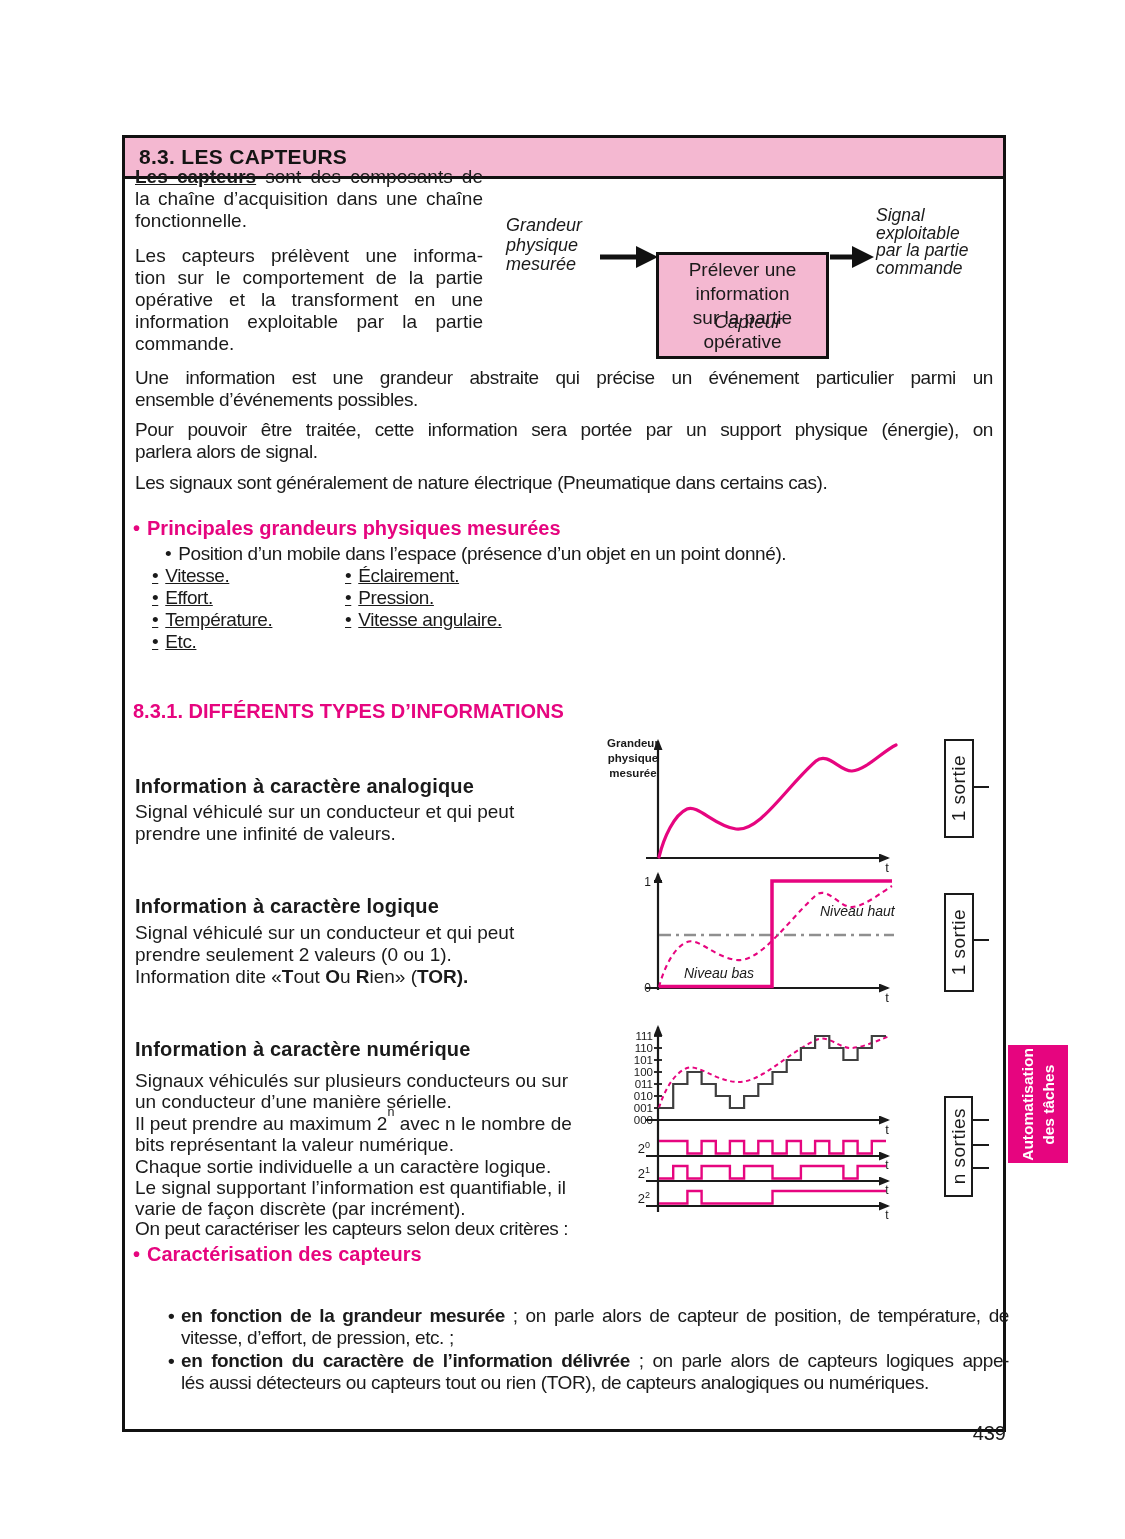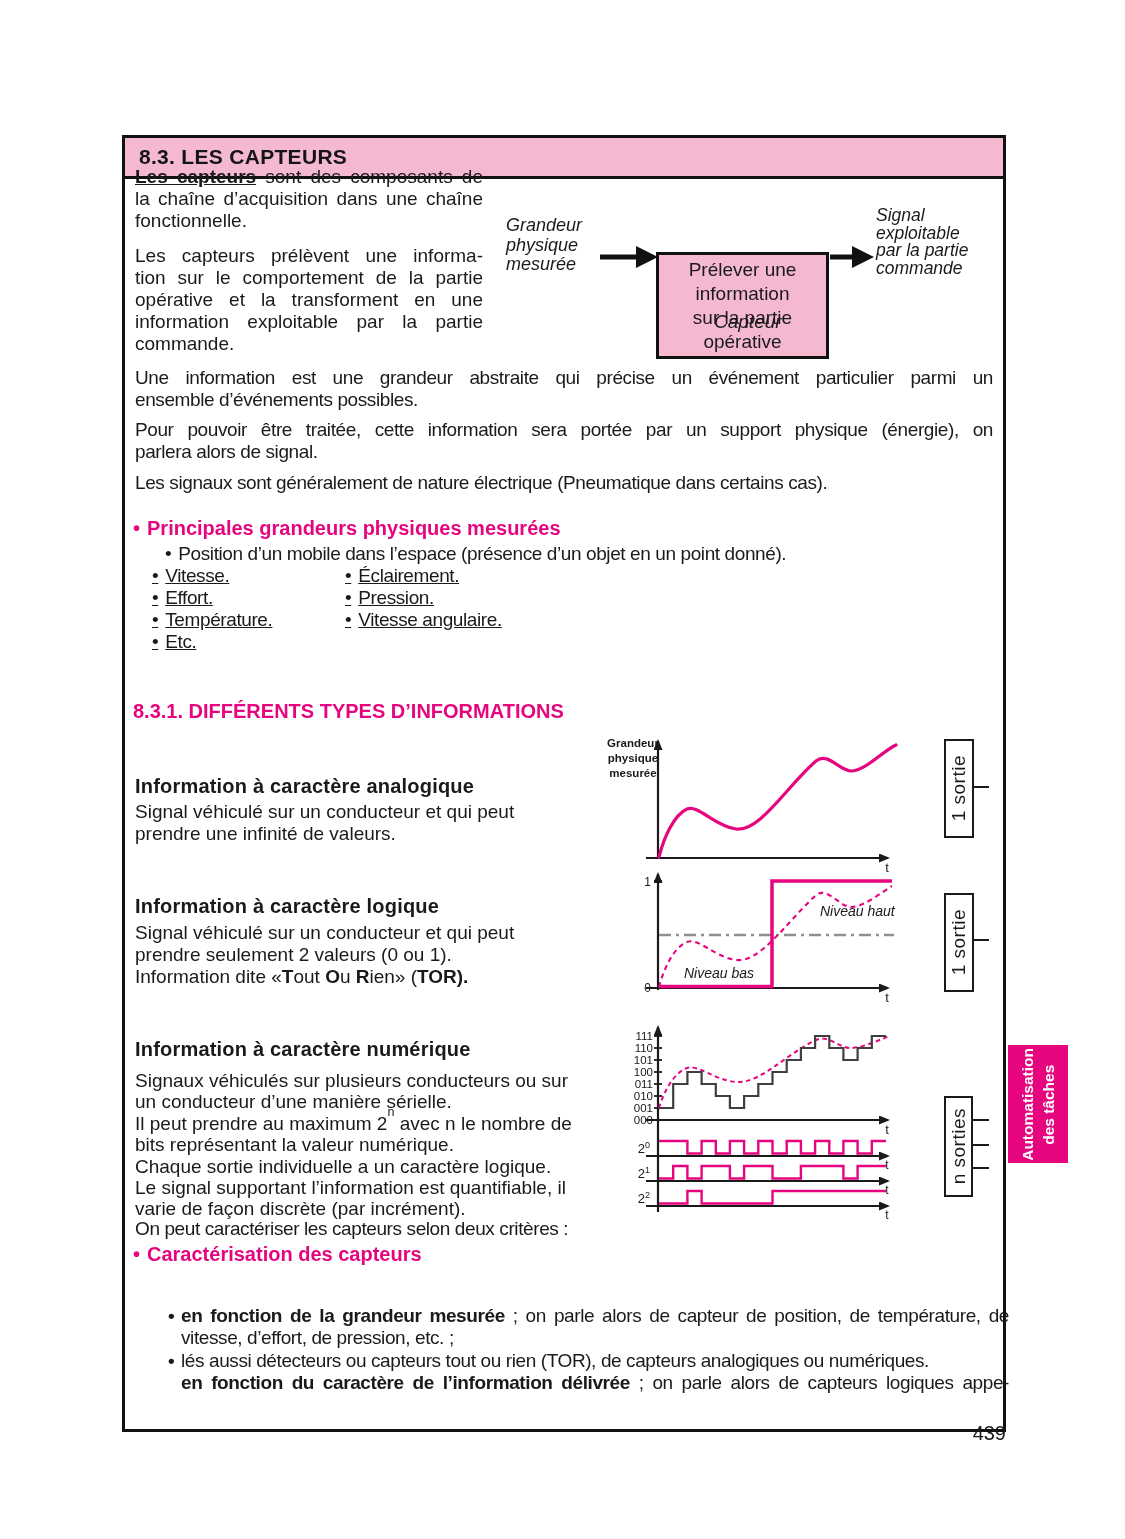--- a/index.html
+++ b/index.html
@@ -247,20 +247,20 @@
   <div class="abs body19 cond" style="left:168px;top:1305px;width:828px;padding-left:13px;">
     <span class="abs" style="left:0;top:0;font-weight:bold;">•</span>
     <div>
         <div class="jl"><span style="font-weight: bold;">en fonction de la grandeur mesurée</span><span> ; on parle alors de capteur de position, de température, de</span></div>
         <div class="jl last">vitesse, d’effort, de pression, etc. ;</div>
       </div>
   </div>
   <div class="abs body19 cond" style="left:168px;top:1350px;width:828px;padding-left:13px;">
     <span class="abs" style="left:0;top:0;font-weight:bold;">•</span>
     <div>
+        <div class="jl"><span style="font-weight: bold;">en fonction du caractère de l’information délivrée</span><span> ; on parle alors de capteurs logiques appe-</span></div>
         <div class="jl last">lés aussi détecteurs ou capteurs tout ou rien (TOR), de capteurs analogiques ou numériques.</div>
-        <div class="jl"><span style="font-weight: bold;">en fonction du caractère de l’information délivrée</span><span> ; on parle alors de capteurs logiques appe-</span></div>
       </div>
   </div>
 
   <div class="abs pageno" style="left:930px;top:1422px;width:76px;text-align:right;">439</div>
 
 </div>
 
 </body></html>

